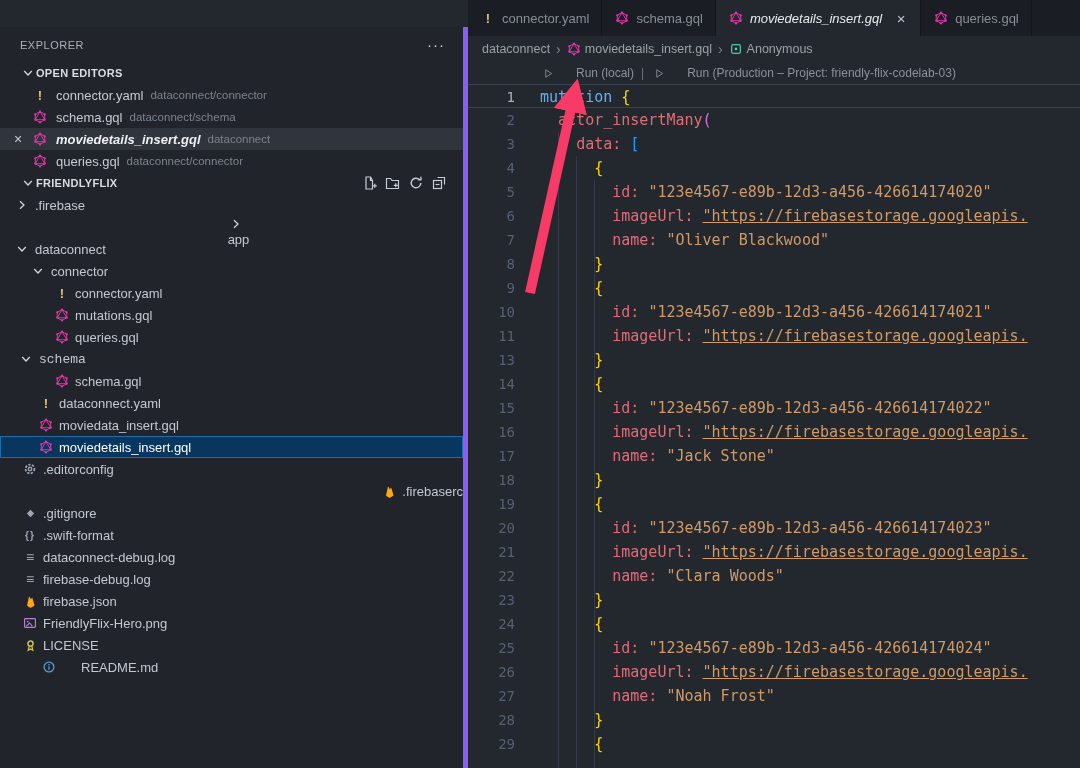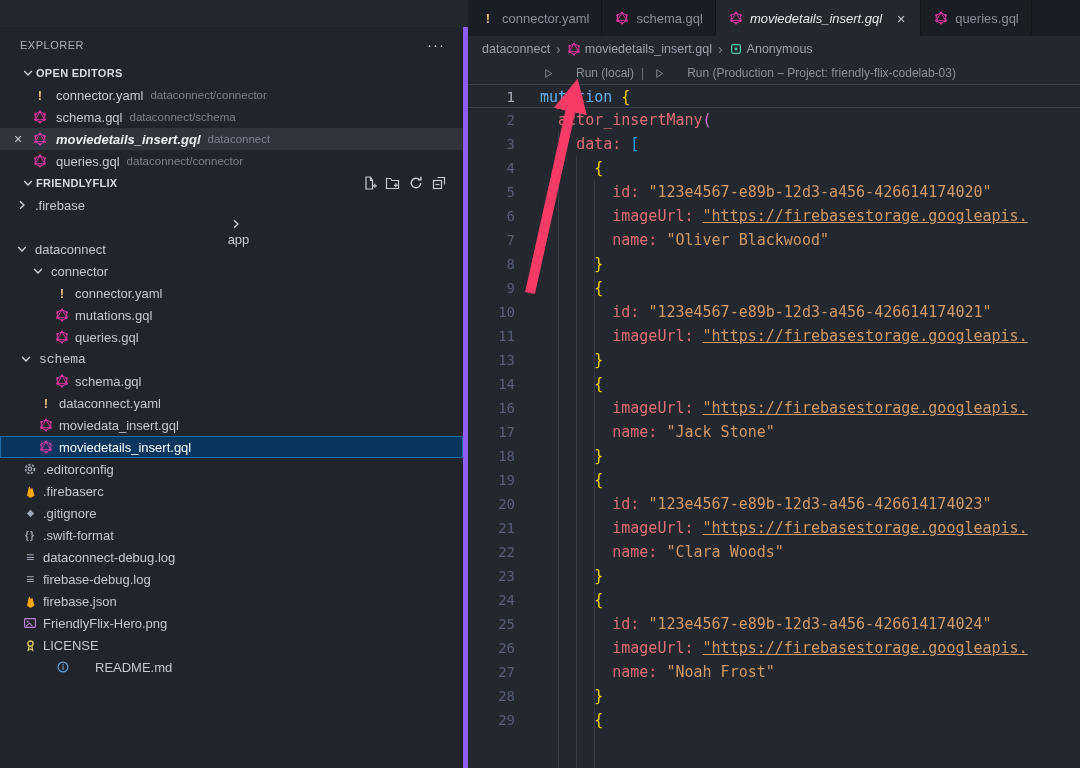--- a/index.html
+++ b/index.html
@@ -335,21 +335,21 @@
         <div class="tree-row" style="padding-left: 14px;">
           <span class="chev-space"></span>
           <span class="ic ic-gear">
             <svg viewBox="0 0 16 16" width="14" height="14">
               <circle cx="8" cy="8" r="5" fill="none" stroke="#9da5b4" stroke-width="2" stroke-dasharray="2.6 1.6"></circle>
               <circle cx="8" cy="8" r="2" fill="none" stroke="#9da5b4" stroke-width="1.5"></circle>
             </svg>
           </span>
           <span class="tree-label">.editorconfig</span>
         </div>
-        <div class="tree-row" style="padding-left: 14px;">
+        <div class="tree-row" style="padding-left: 14px; justify-content: flex-end;">
           <span class="chev-space"></span>
           <span class="ic ic-flame">
             <svg viewBox="0 0 16 16" width="13" height="13">
               <path d="M3.8 12.6 6 2.4c.1-.4.6-.4.8-.1l1.7 3.2 1-1.9c.2-.3.6-.3.8 0l2.6 8.9c.1.3 0 .6-.3.8l-4.1 2.3a.9.9 0 0 1-.9 0L4.2 13.4a.8.8 0 0 1-.4-.8Z" fill="#ffa611"></path>
             </svg>
           </span>
           <span class="tree-label">.firebaserc</span>
         </div>
         <div class="tree-row" style="padding-left: 14px;">
           <span class="chev-space"></span>
@@ -398,21 +398,21 @@
         <div class="tree-row" style="padding-left: 14px;">
           <span class="chev-space"></span>
           <span class="ic ic-license">
             <svg viewBox="0 0 16 16" width="13" height="13">
               <circle cx="8" cy="5.6" r="3.2" fill="none" stroke="#d0c452" stroke-width="1.8"></circle>
               <path d="M6.4 8.6 5.2 14l2.8-1.6L10.8 14 9.6 8.6" fill="none" stroke="#d0c452" stroke-width="1.5"></path>
             </svg>
           </span>
           <span class="tree-label">LICENSE</span>
         </div>
-        <div class="tree-row" style="padding-left: 28px; gap: 19px;">
+        <div class="tree-row" style="padding-left: 14px; gap: 19px;">
           <span class="chev-space"></span>
           <span class="ic ic-info">
             <svg viewBox="0 0 16 16" width="14" height="14">
               <circle cx="8" cy="8" r="5.6" fill="none" stroke="#5b9fd4" stroke-width="1.4"></circle>
               <circle cx="8" cy="5.3" r="0.9" fill="#5b9fd4"></circle>
               <rect x="7.3" y="7.2" width="1.4" height="4" fill="#5b9fd4"></rect>
             </svg>
           </span>
           <span class="tree-label">README.md</span>
         </div>
@@ -574,20 +574,24 @@
           </div>
           <div class="code-line">
             <span class="ln">13</span>
             <span class="lc"><span class="tk-pl">      </span><span class="tk-b1">}</span></span>
           </div>
           <div class="code-line">
             <span class="ln">14</span>
             <span class="lc"><span class="tk-pl">      </span><span class="tk-b1">{</span></span>
           </div>
           <div class="code-line">
+            <span class="ln">15</span>
+            <span class="lc"><span class="tk-pl">        </span><span class="tk-pr">id:</span><span class="tk-pl"> </span><span class="tk-st">"123e4567-e89b-12d3-a456-426614174022"</span></span>
+          </div>
+          <div class="code-line">
             <span class="ln">16</span>
             <span class="lc"><span class="tk-pl">        </span><span class="tk-pr">imageUrl:</span><span class="tk-pl"> </span><span class="tk-lk">"https://firebasestorage.googleapis.</span></span>
           </div>
           <div class="code-line">
             <span class="ln">17</span>
             <span class="lc"><span class="tk-pl">        </span><span class="tk-pr">name:</span><span class="tk-pl"> </span><span class="tk-st">"Jack Stone"</span></span>
           </div>
           <div class="code-line">
             <span class="ln">18</span>
             <span class="lc"><span class="tk-pl">      </span><span class="tk-b1">}</span></span>

